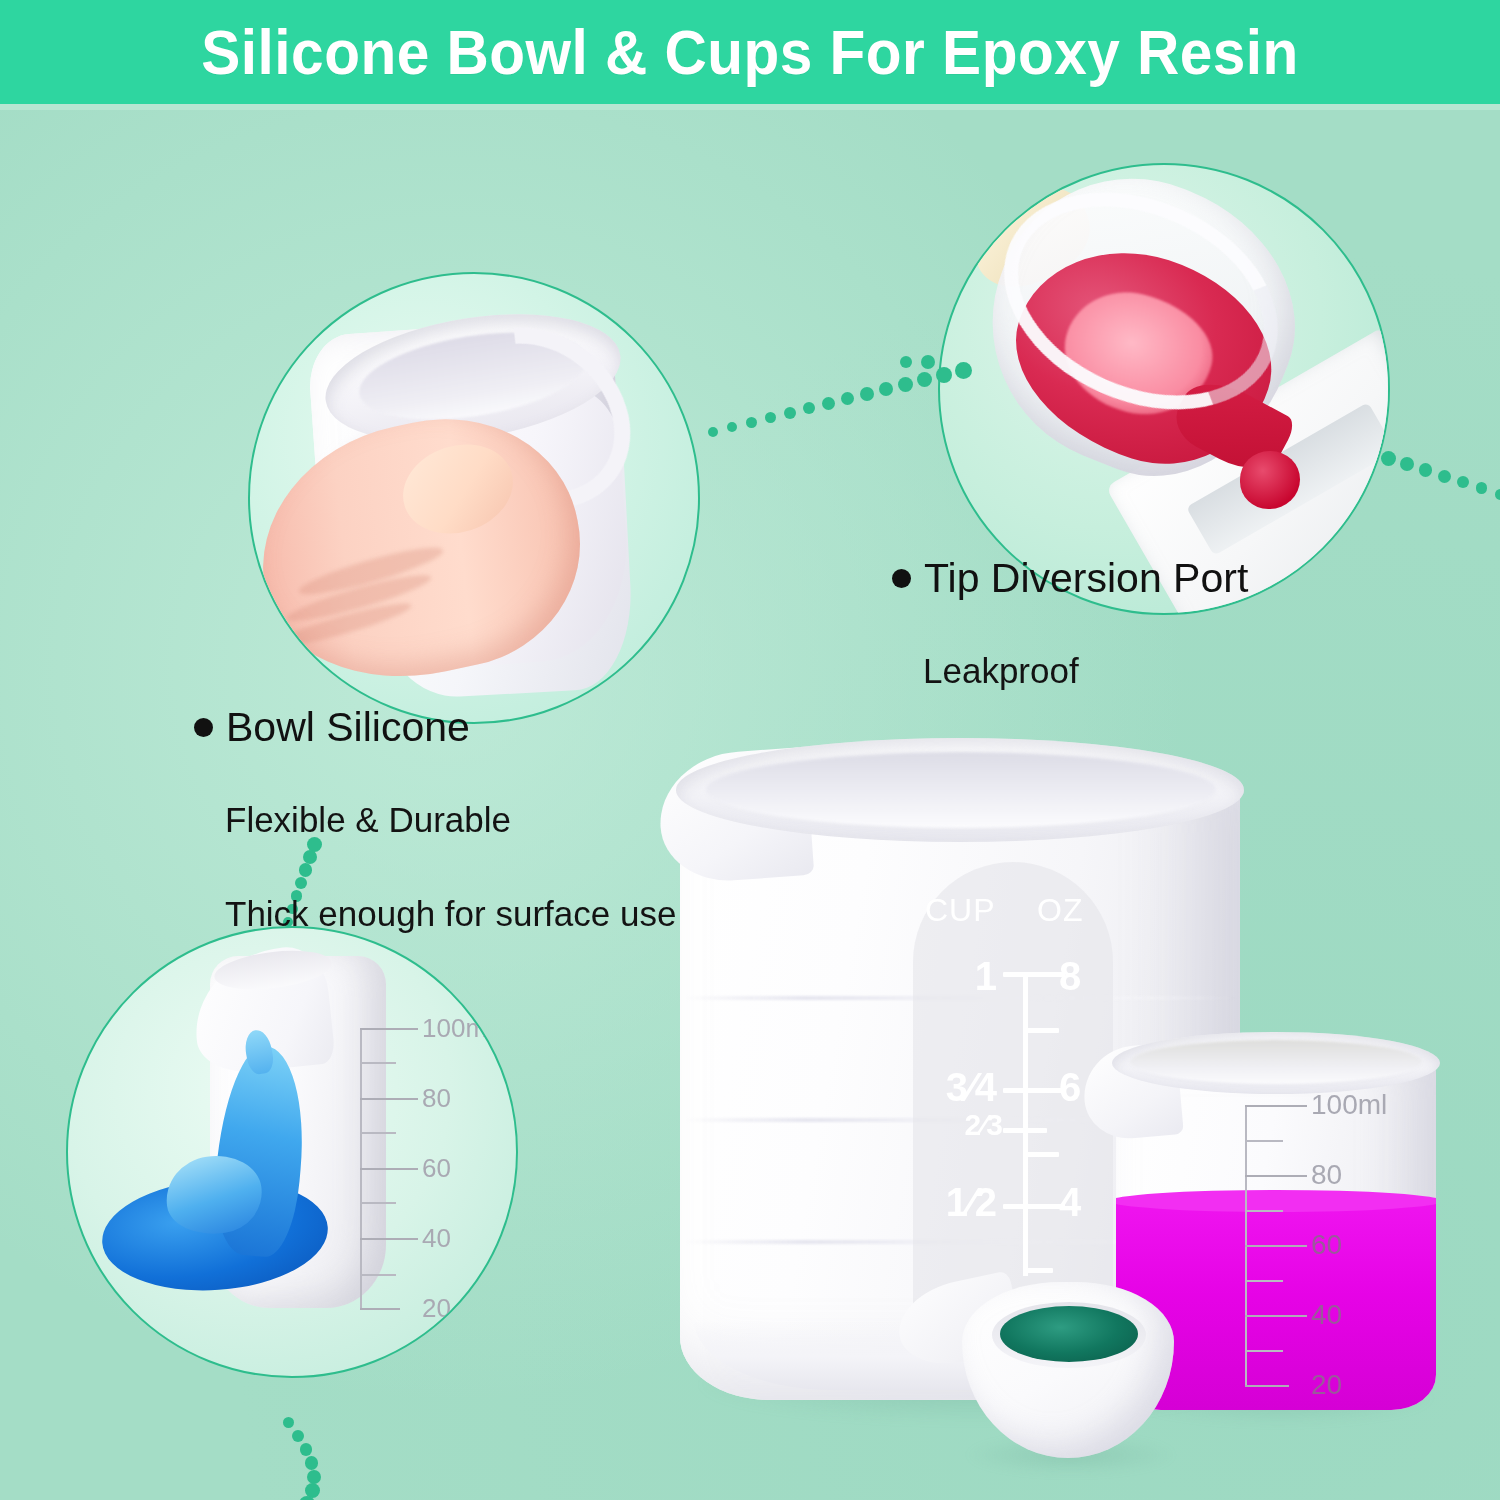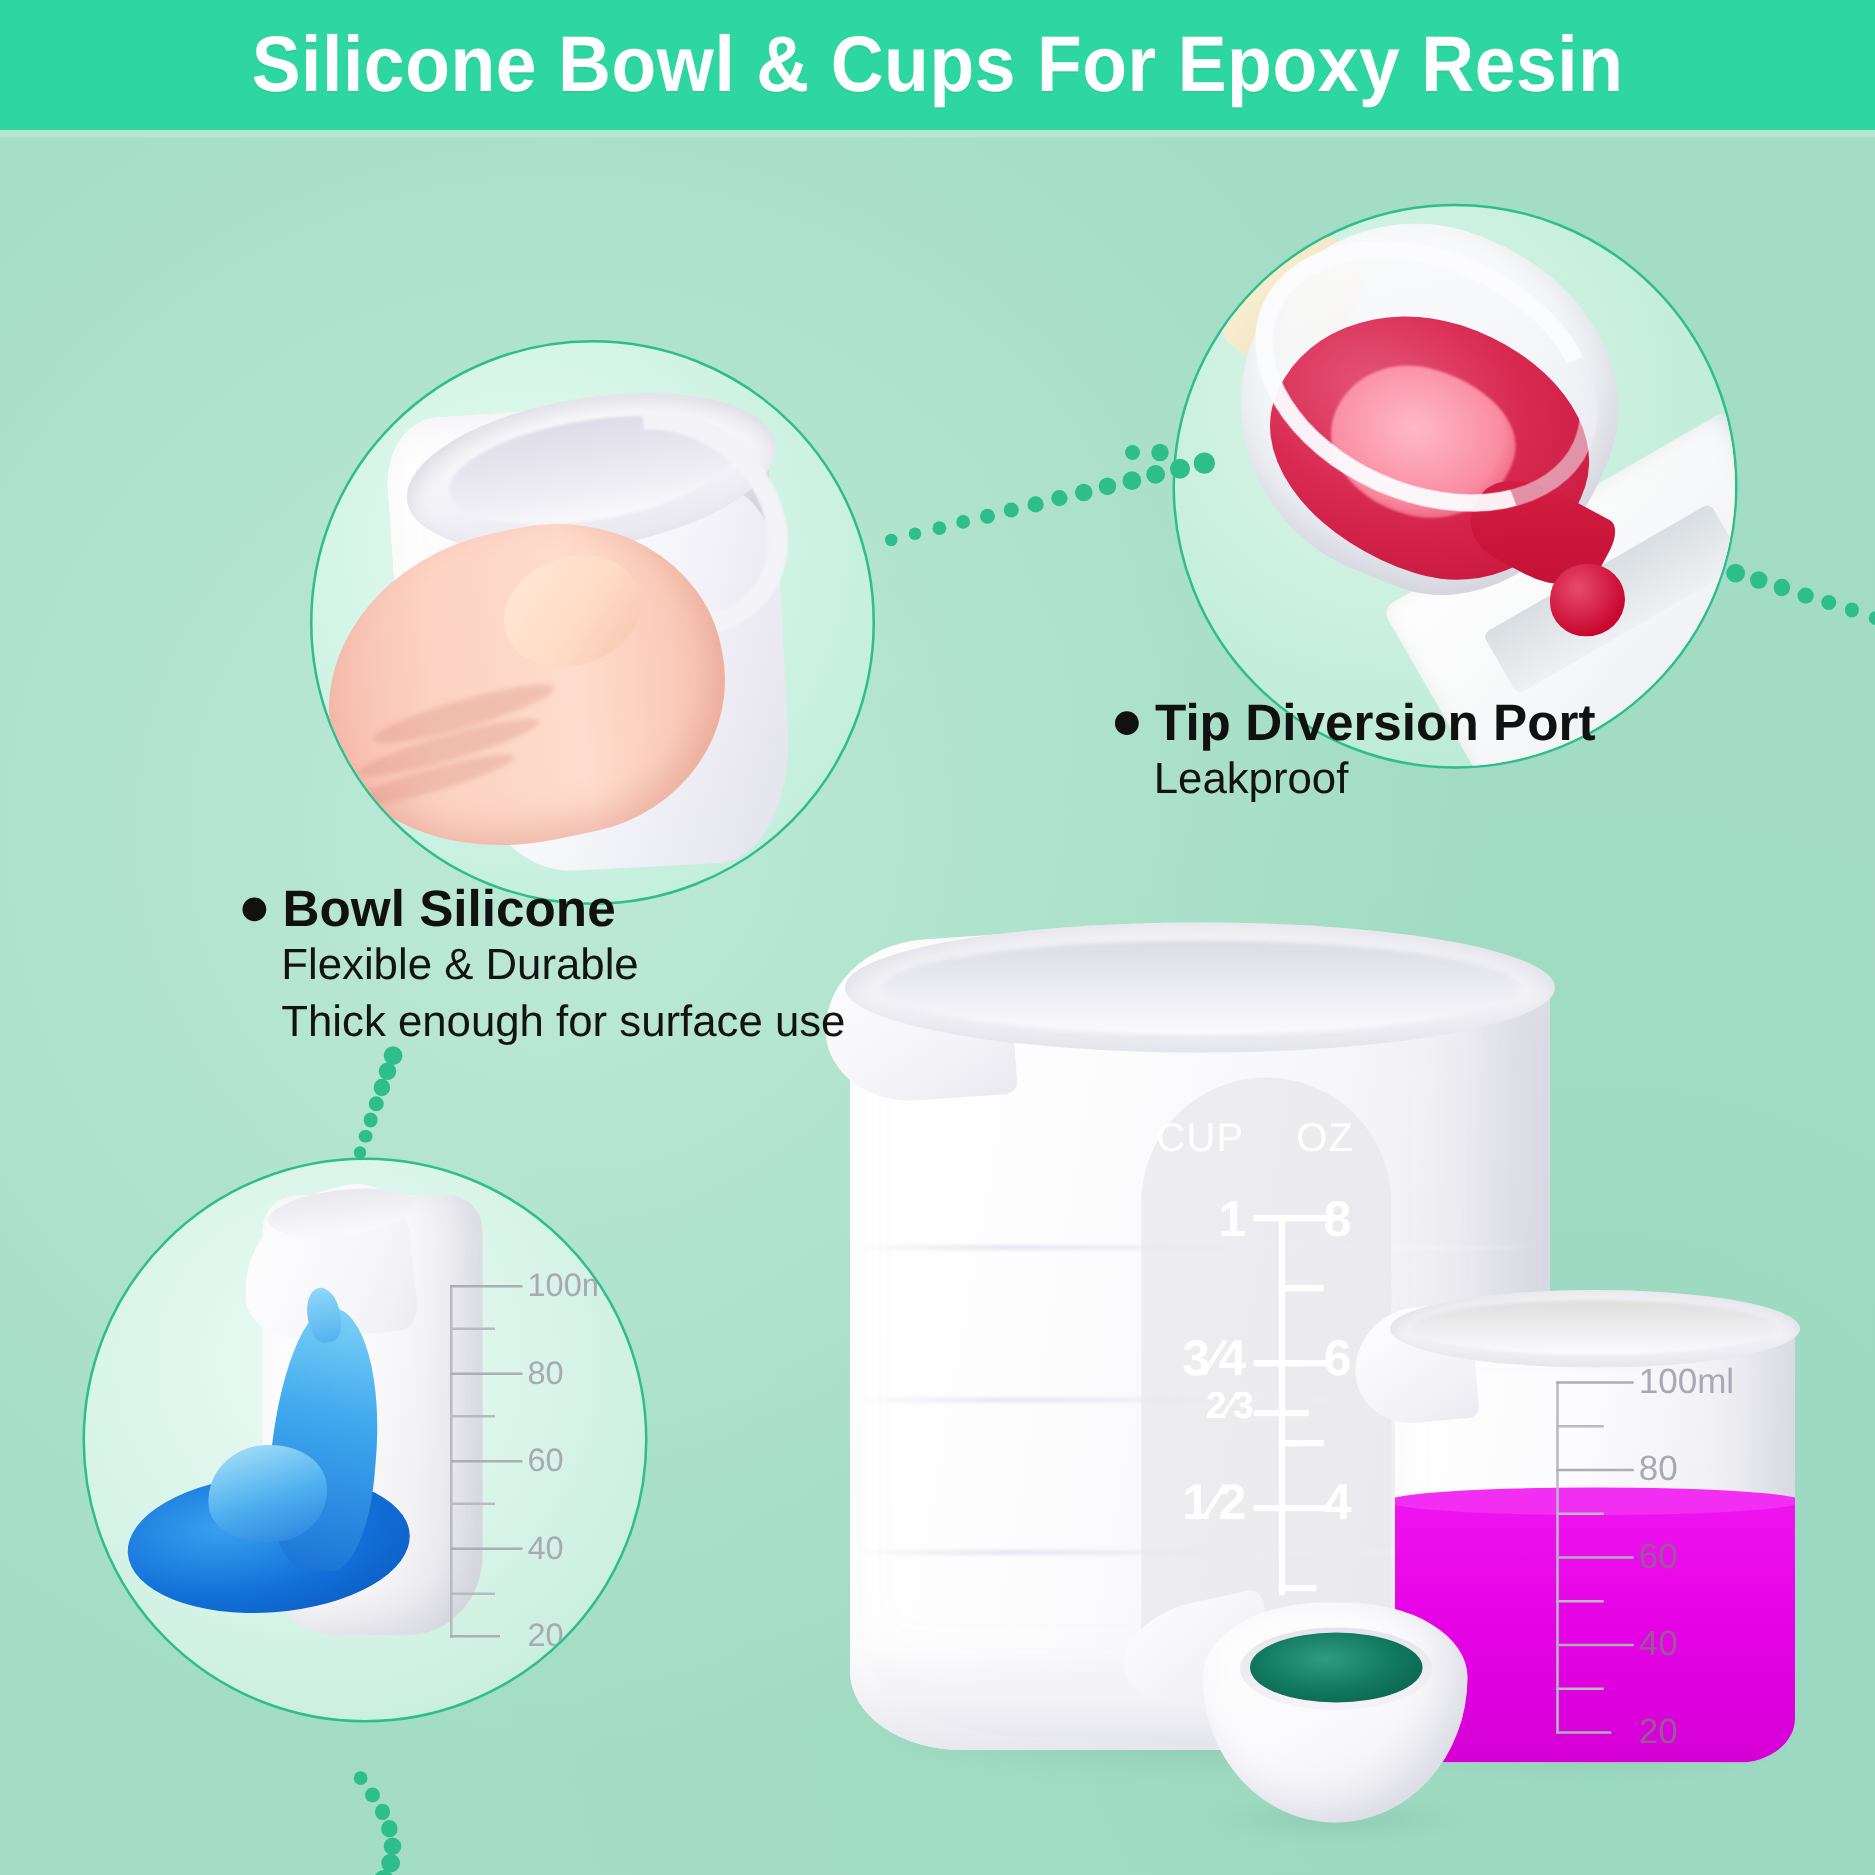--- a/index.html
+++ b/index.html
@@ -450,35 +450,35 @@
     width: 206px; height: 38px;
     background: radial-gradient(ellipse at 50% 50%, rgba(110,170,150,0.3) 0%, rgba(110,170,150,0) 72%);
     border-radius: 50%; filter: blur(4px);
   }
 
   
   .callout { position: absolute; z-index: 50; }
   .callout-title {
     display: flex; align-items: center;
     color: #111111;
-    font-weight: 700; font-size: 41px;
+    font-weight: 400; font-size: 41px;
     line-height: 1.05; white-space: nowrap;
   }
   .bullet-dot {
     display: inline-block;
     width: 19px; height: 19px;
     border-radius: 50%;
     background: #111111;
     margin-right: 13px;
     flex: none;
   }
   .callout-sub {
     color: #131313;
     font-weight: 400; font-size: 35px;
-    line-height: 1.32; white-space: nowrap;
+    line-height: 1.32; white-space: nowrap; margin-top: 48px;
   }
   #callout-soft-silicone { left: 194px; top: 706px; }
   #callout-soft-silicone .callout-sub { padding-left: 31px; }
   #callout-tip-port { left: 892px; top: 557px; }
   #callout-tip-port .callout-sub { padding-left: 31px; }
   #callout-nonstick { left: 301px; top: 1348px; }
   #callout-nonstick .callout-sub { padding-left: 31px; }
 
   
   #dots-layer { position: absolute; inset: 0; z-index: 45; pointer-events: none; }

